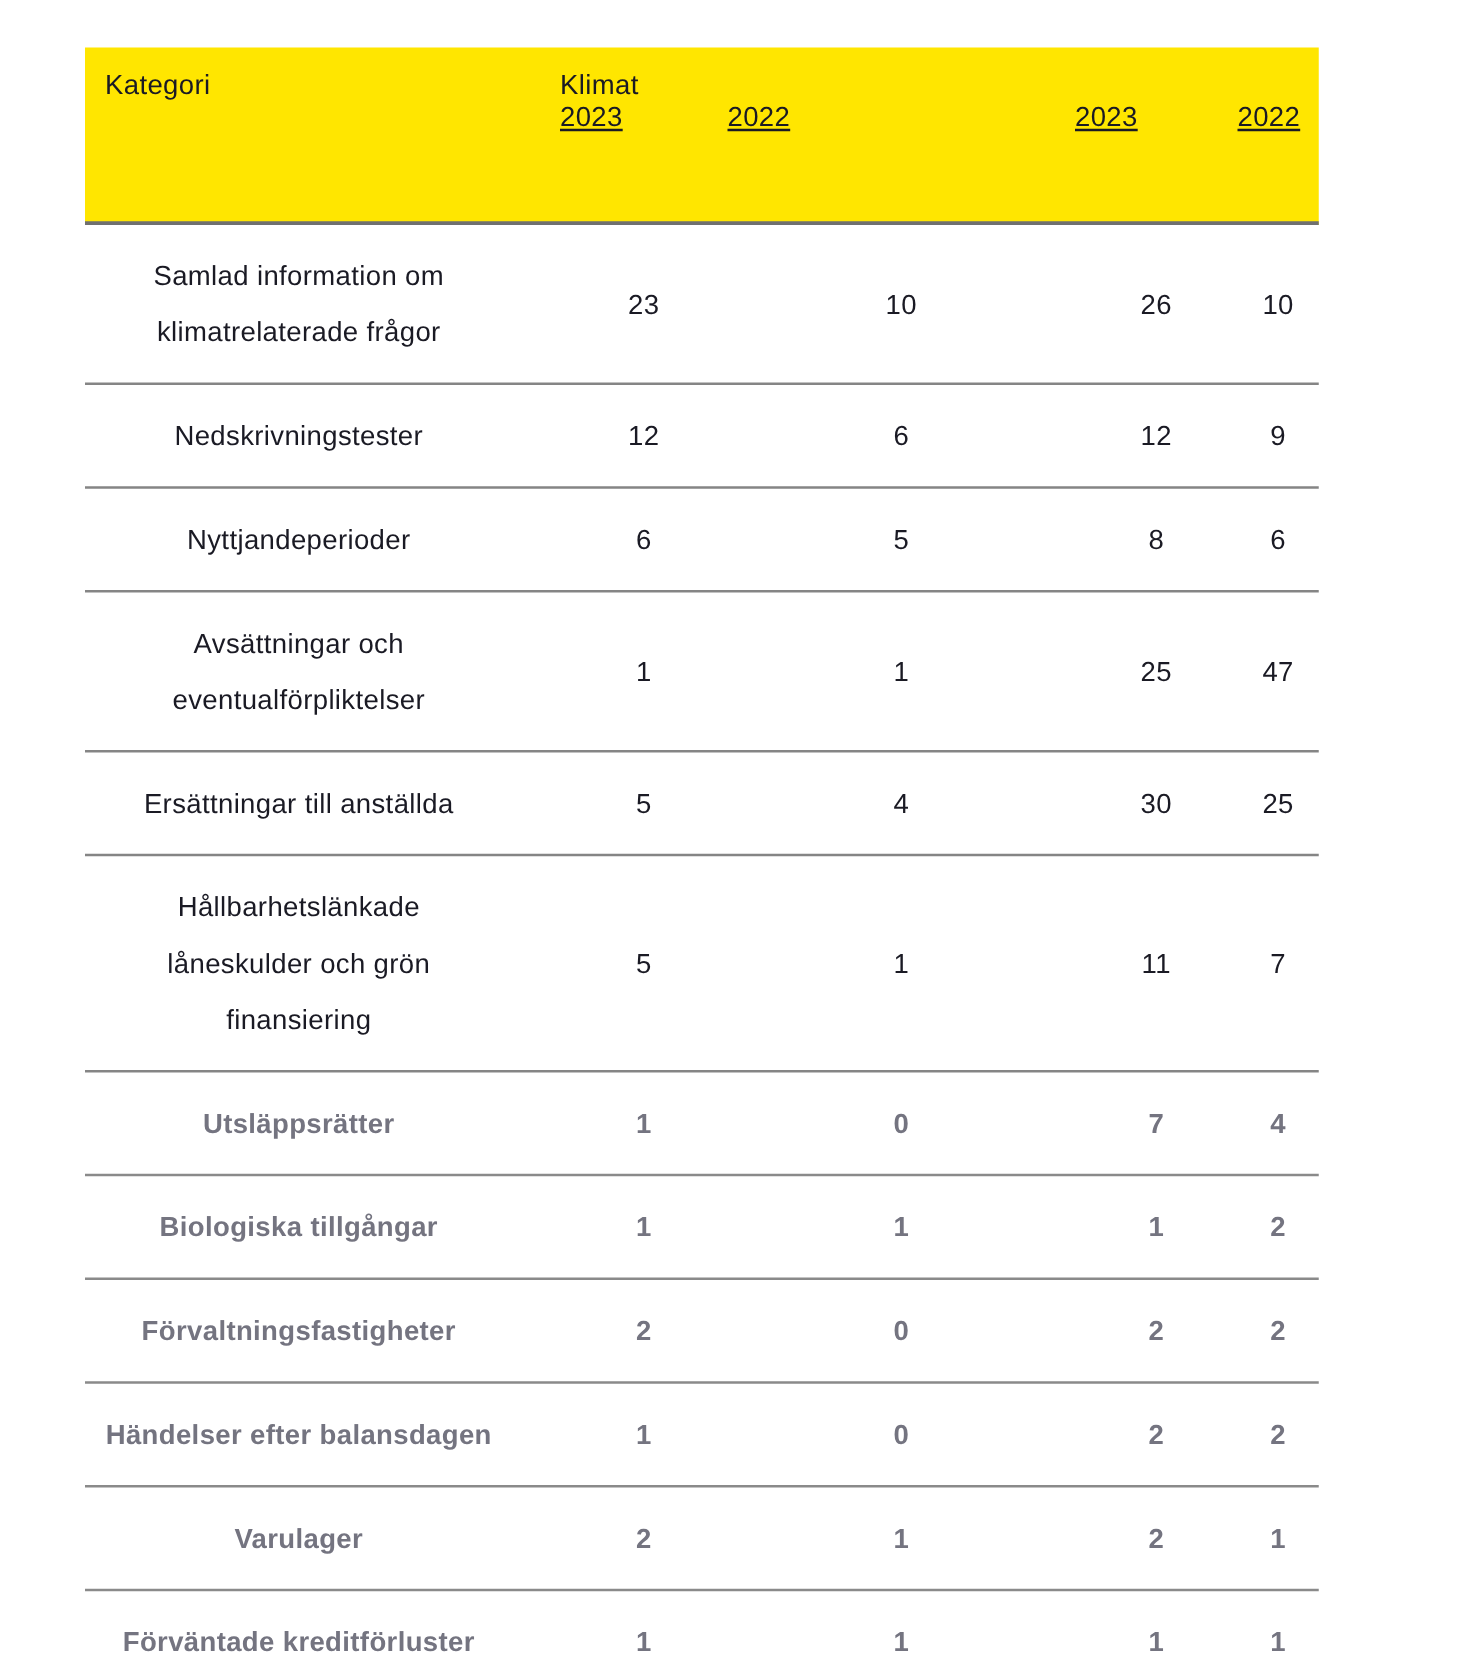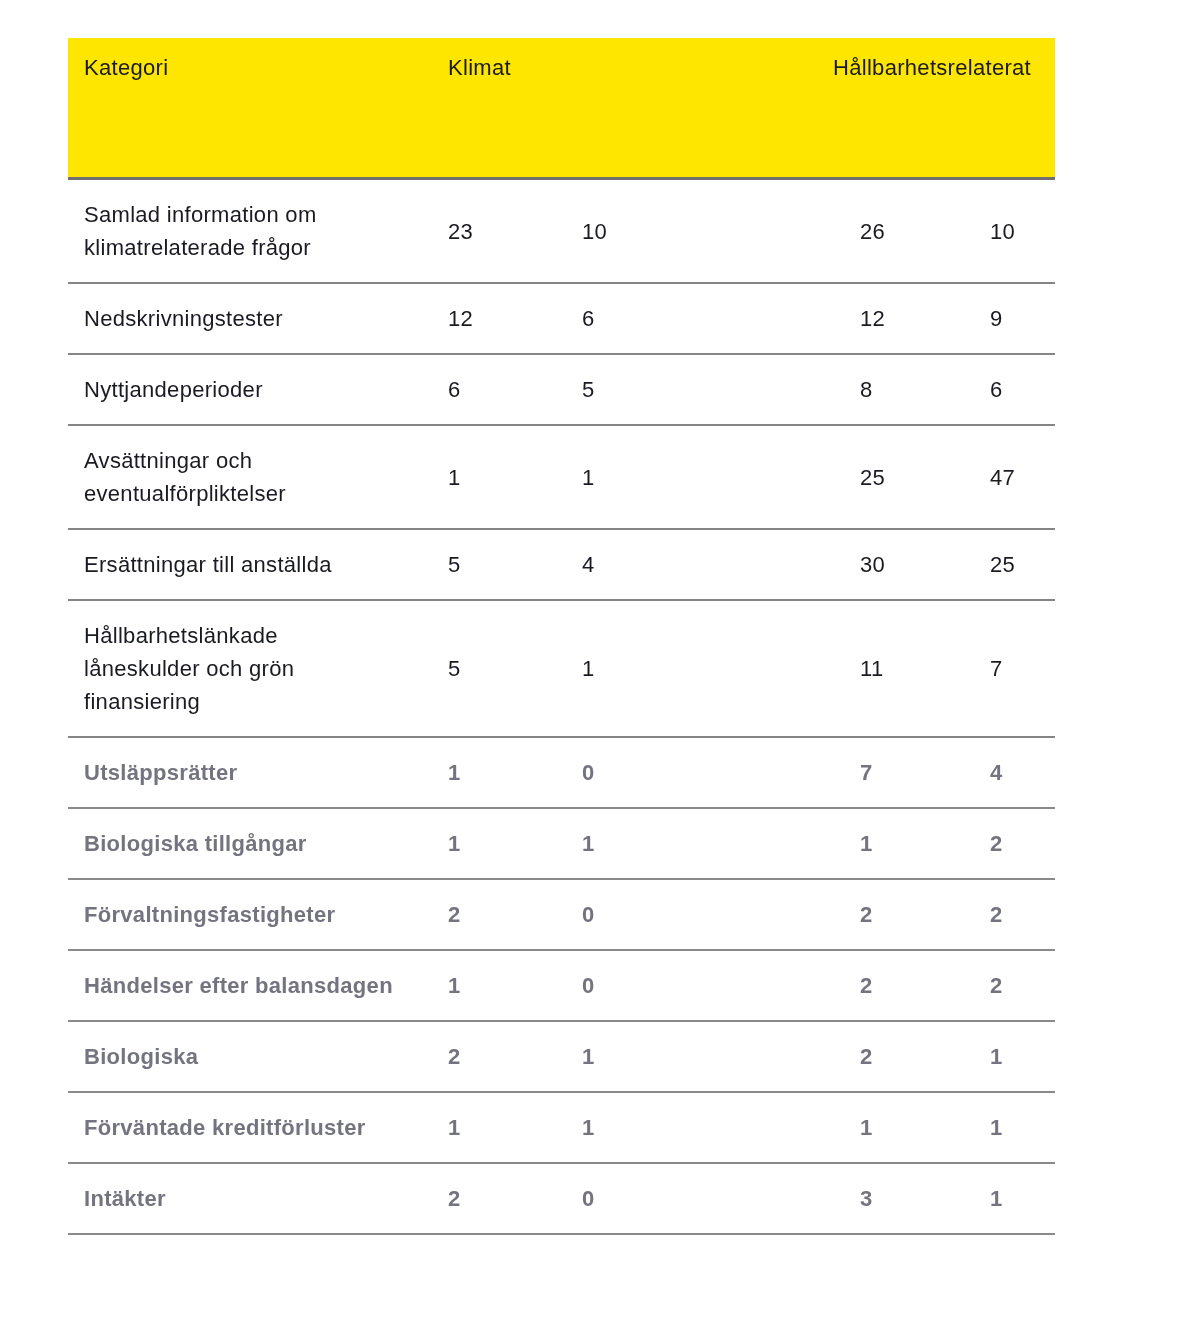--- a/index.html
+++ b/index.html
@@ -14,57 +14,57 @@
   .table-wrap{
     position:absolute;left:68px;top:38px;width:987px;
     font-size:22px;letter-spacing:0.3px;color:#1a1a24;
   }
   
   .thead{
     background:#FFE600;
     box-sizing:border-box;
     height:142px;
     padding:17px 0 34px 16px;
-    display:flex;flex-direction:row;
+    display:flex;flex-direction:column;
     border-bottom:3px solid #707070;
   }
   .head-line{
     display:grid;grid-template-columns:var(--cols);
     align-items:start;
   }
   .group-sust{
     grid-column:3 / 6;
     text-align:right;
     padding-right:24px;
   }
   .year{display:block;text-decoration:underline;}
   
   .row{
     display:grid;grid-template-columns:var(--cols);
     align-items:center;
     box-sizing:border-box;
     padding:18px 0 18px 16px;
     border-bottom:2px solid #858585;
-    line-height:33px;
+    line-height:45px;
+    text-align:center;
   }
   .row.muted{color:#747480;}
   .row.muted{border-bottom-color:#8a8a8a;font-weight:bold;}
   .cat-cell{max-width:310px;}
   .val-cell{align-self:center;}
 </style>
 </head>
 <body>
 
 <div class="table-wrap">
 
   <div class="thead">
     <div class="head-line">
       <div>Kategori</div>
       <div>Klimat</div>
-      <div class="group-sust">Hållbarhetsrelaterat</div>
     </div>
     <div class="head-line">
       <div></div>
       <span class="year">2023</span>
       <span class="year">2022</span>
       <span class="year">2023</span>
       <span class="year">2022</span>
     </div>
   </div>
 
@@ -143,21 +143,21 @@
 
   <div class="row muted">
     <div class="cat-cell">Händelser efter balansdagen</div>
     <div class="val-cell">1</div>
     <div class="val-cell">0</div>
     <div class="val-cell">2</div>
     <div class="val-cell">2</div>
   </div>
 
   <div class="row muted">
-    <div class="cat-cell">Biologiska</div>
+    <div class="cat-cell">Varulager</div>
     <div class="val-cell">2</div>
     <div class="val-cell">1</div>
     <div class="val-cell">2</div>
     <div class="val-cell">1</div>
   </div>
 
   <div class="row muted">
     <div class="cat-cell">Förväntade kreditförluster</div>
     <div class="val-cell">1</div>
     <div class="val-cell">1</div>

